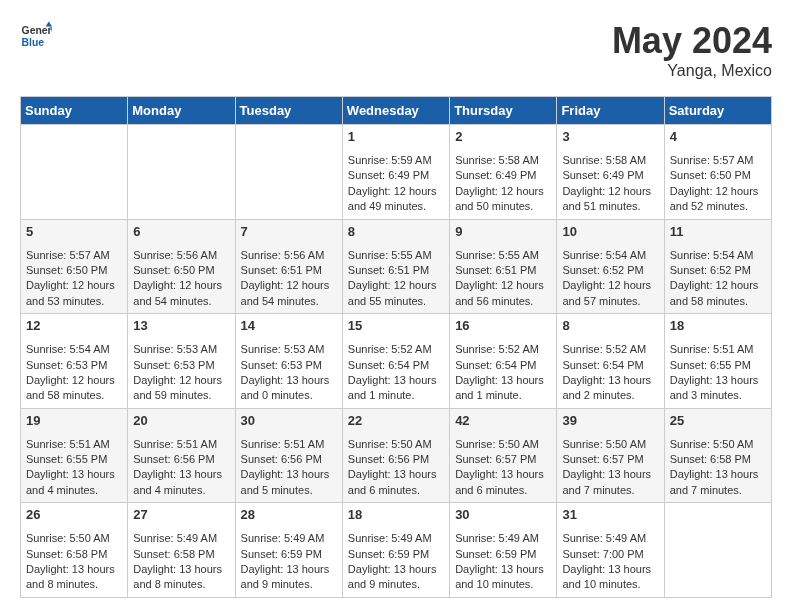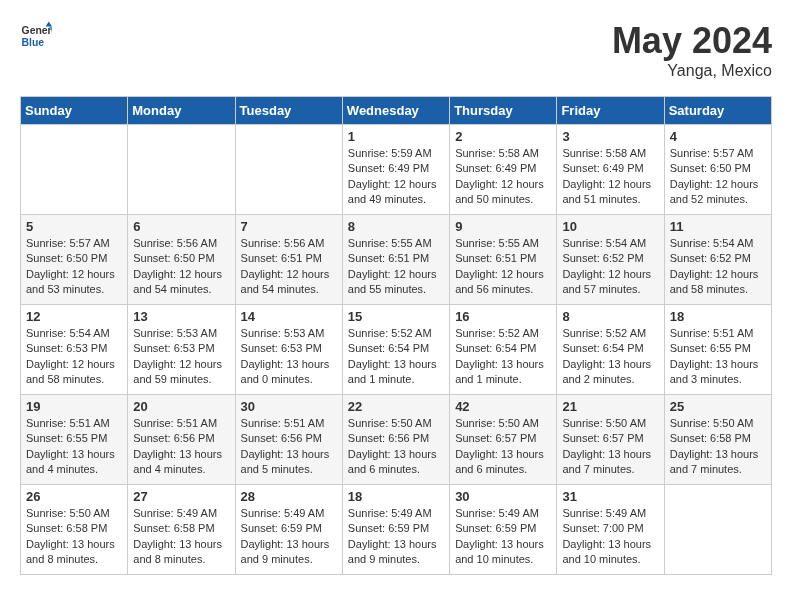--- a/index.html
+++ b/index.html
@@ -73,20 +73,21 @@
     .day-number {
       font-size: 13px;
       font-weight: bold;
       color: #333;
       margin-bottom: 2px;
     }
     .day-info {
       font-size: 11px;
       color: #333;
       line-height: 1.4;
+      margin-top: 9px;
     }
   </style>
 </head>
 <body>
 
 <div class="header">
   <div class="logo">
     <svg class="logo-icon" viewBox="0 0 40 40" width="40" height="40">
       <text x="2" y="18" font-size="13" font-weight="bold" fill="#333" font-family="Arial">General</text>
       <text x="2" y="32" font-size="13" font-weight="bold" fill="#1a5fa8" font-family="Arial">Blue</text>
@@ -278,21 +279,21 @@
 and 6 minutes.</div>
         </td>
         <td>
           <div class="day-number">42</div>
           <div class="day-info" style="white-space: pre-line;">Sunrise: 5:50 AM
 Sunset: 6:57 PM
 Daylight: 13 hours
 and 6 minutes.</div>
         </td>
         <td>
-          <div class="day-number">21</div>
+          <div class="day-number">39</div>
           <div class="day-info" style="white-space: pre-line;">Sunrise: 5:50 AM
 Sunset: 6:57 PM
 Daylight: 13 hours
 and 7 minutes.</div>
         </td>
         <td>
           <div class="day-number">25</div>
           <div class="day-info" style="white-space: pre-line;">Sunrise: 5:50 AM
 Sunset: 6:58 PM
 Daylight: 13 hours

